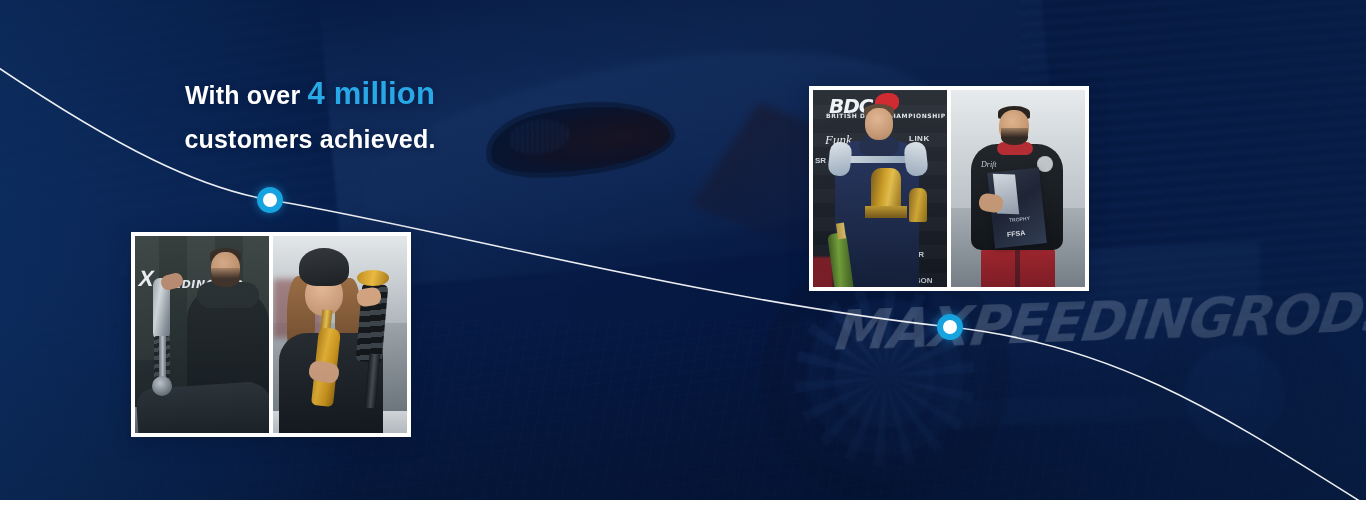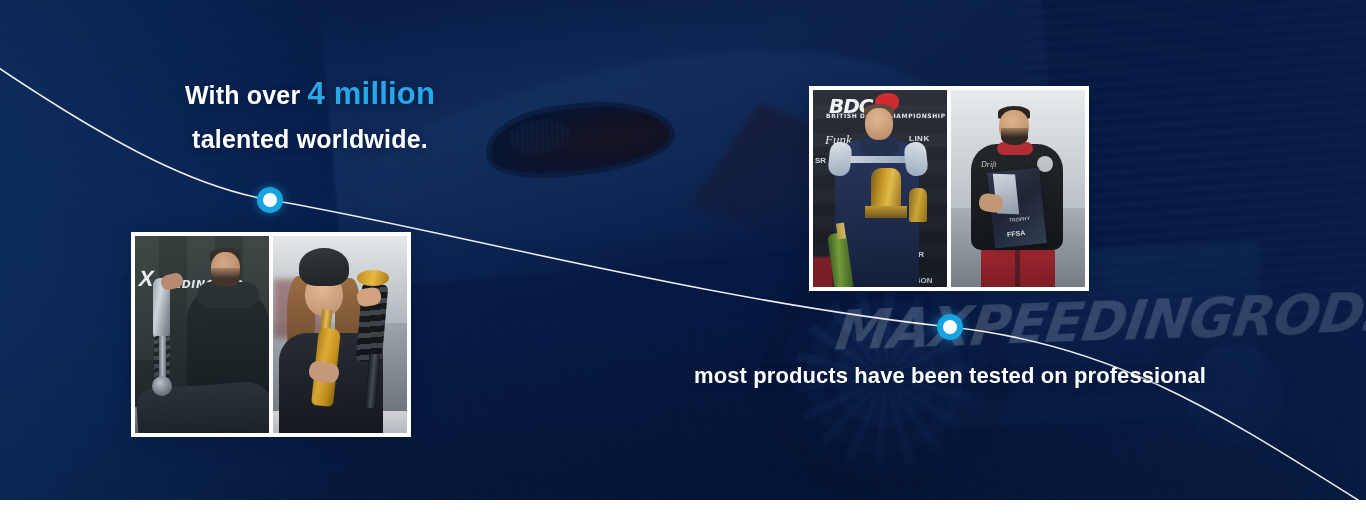--- a/index.html
+++ b/index.html
@@ -742,25 +742,24 @@
              C 420,224 700,300 950,327
              C 1120,345 1230,420 1366,505" fill="none" stroke="#ffffff" stroke-width="1.6" opacity="0.92"></path>
   </svg>
 
   <div class="node" id="node-1"></div>
   <div class="node" id="node-2"></div>
 
   <div class="headline">
     <span>With over</span>
     <span class="big">4 million</span>
-    <span class="l2">talented worldwide.</span>
+    <span class="l2">customers achieved.</span>
   </div>
 
   <div class="tagline">
-    <span>most products have been tested on professional</span>
   </div>
 
   <div class="collage" id="collage-left">
 
     <div class="photo pA">
       <div class="banner"></div>
       <div class="logo-x">X</div>
       <div class="logo-txt">PEEDINGROD</div>
       <div class="bench"></div>
       <div class="person"></div>

